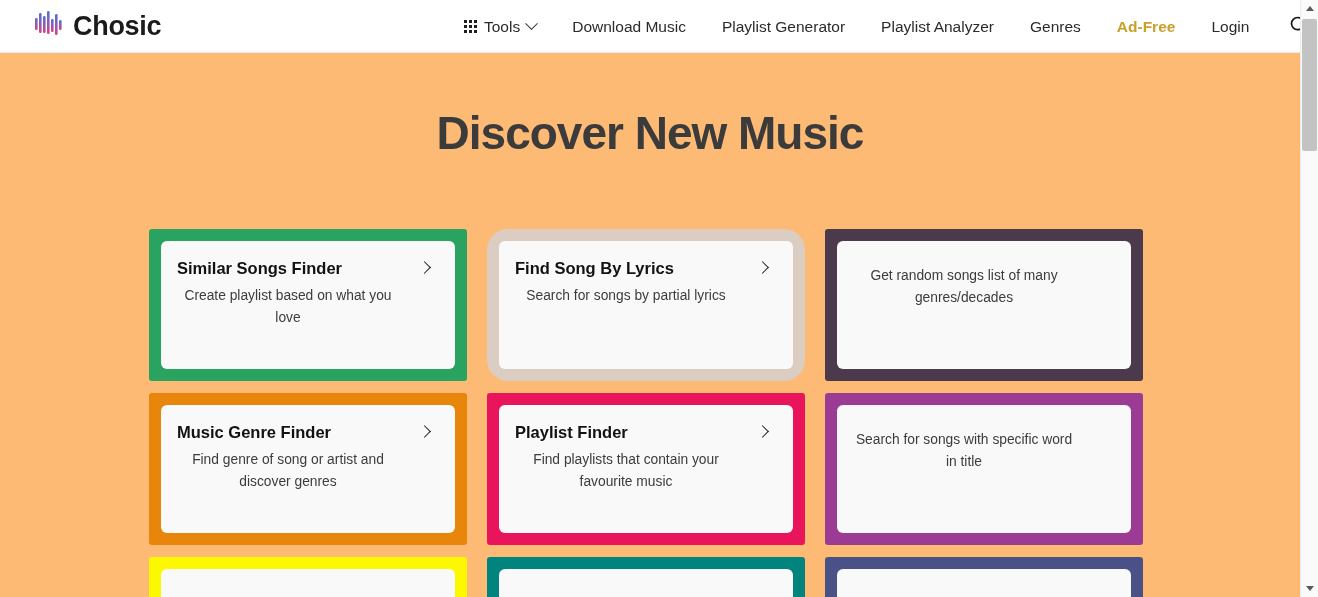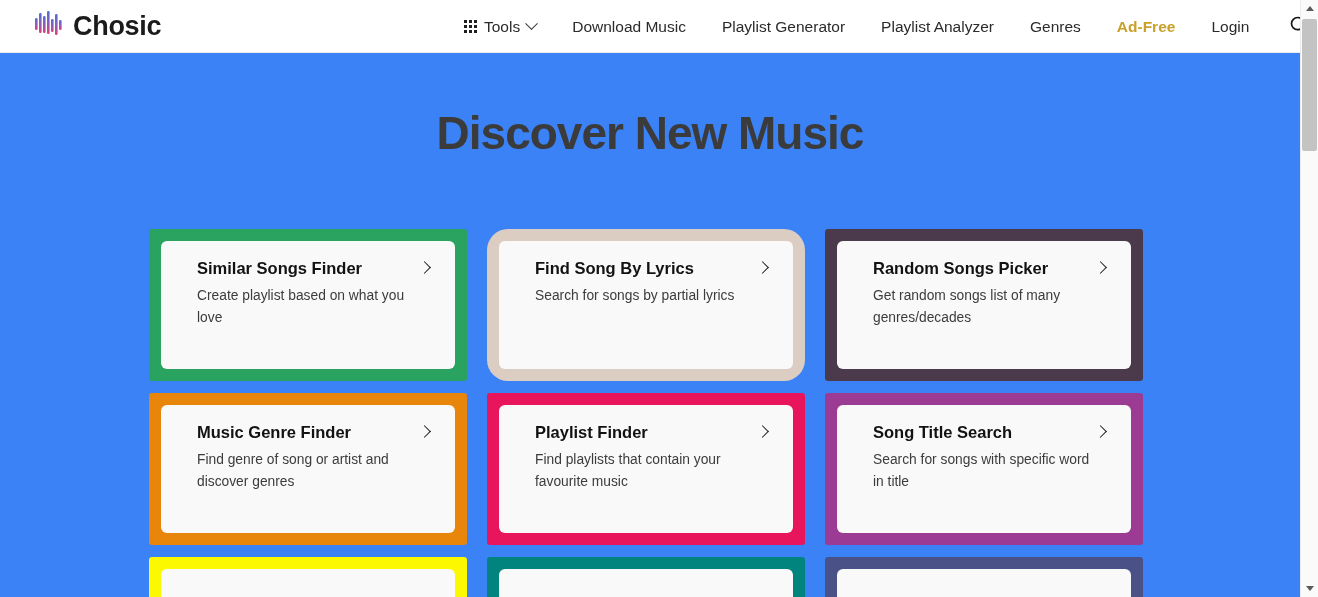--- a/index.html
+++ b/index.html
@@ -18,21 +18,21 @@
     position: relative;
   }
 
   
   .viewport {
     position: absolute;
     top: 0; left: 0;
     width: 1300px;
     height: 597px;
     overflow: hidden;
-    background: #3b82f6;
+    background: #fdba74;
   }
 
   
   .site-header {
     height: 53px;
     width: 1300px;
     background: #ffffff;
     border-bottom: 1px solid #ececec;
     display: flex;
     align-items: center;
@@ -152,23 +152,24 @@
     height: 152px;
     text-decoration: none;
     display: block;
     cursor: pointer;
   }
 
   .tool-card .inner {
     background: #f9f9f9;
     border-radius: 6px;
     height: 100%;
-    padding: 18px 20px 0 36px;
+    padding: 18px 20px 0 16px;
     position: relative;
     overflow: hidden;
+    text-align: center;
   }
 
   .card-head {
     display: flex;
     align-items: flex-start;
     justify-content: space-between;
   }
 
   .card-title {
     font-size: 16.5px;
@@ -330,24 +331,20 @@
             <div class="card-head">
               <span class="card-title">Find Song By Lyrics</span>
               <span class="chev"></span>
             </div>
             <p class="card-desc">Search for songs by partial lyrics</p>
           </div>
         </a>
 
         <a class="tool-card" style="background: rgb(75, 58, 76);">
           <div class="inner">
-            <div class="card-head">
-              <span class="card-title">Random Songs Picker</span>
-              <span class="chev"></span>
-            </div>
             <p class="card-desc">Get random songs list of many genres/decades</p>
           </div>
         </a>
 
         <a class="tool-card" style="background: rgb(232, 133, 11);">
           <div class="inner">
             <div class="card-head">
               <span class="card-title">Music Genre Finder</span>
               <span class="chev"></span>
             </div>
@@ -360,24 +357,20 @@
             <div class="card-head">
               <span class="card-title">Playlist Finder</span>
               <span class="chev"></span>
             </div>
             <p class="card-desc">Find playlists that contain your favourite music</p>
           </div>
         </a>
 
         <a class="tool-card" style="background: rgb(156, 59, 147);">
           <div class="inner">
-            <div class="card-head">
-              <span class="card-title">Song Title Search</span>
-              <span class="chev"></span>
-            </div>
             <p class="card-desc">Search for songs with specific word in title</p>
           </div>
         </a>
 
         <a class="tool-card" style="background: rgb(251, 248, 0);">
           <div class="inner"></div>
         </a>
 
         <a class="tool-card" style="background: rgb(0, 132, 125);">
           <div class="inner"></div>

